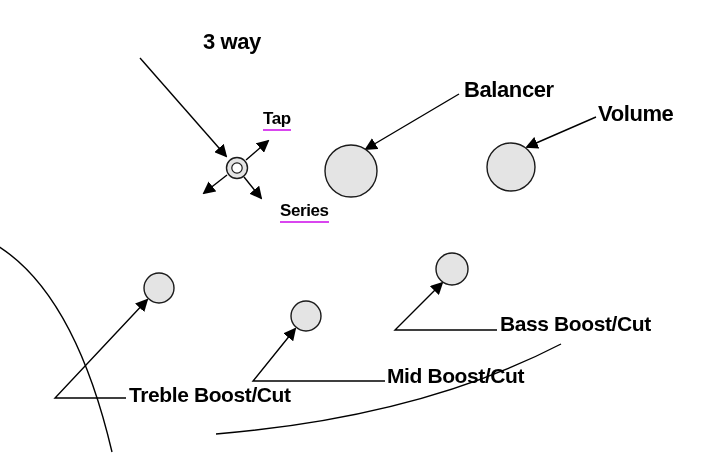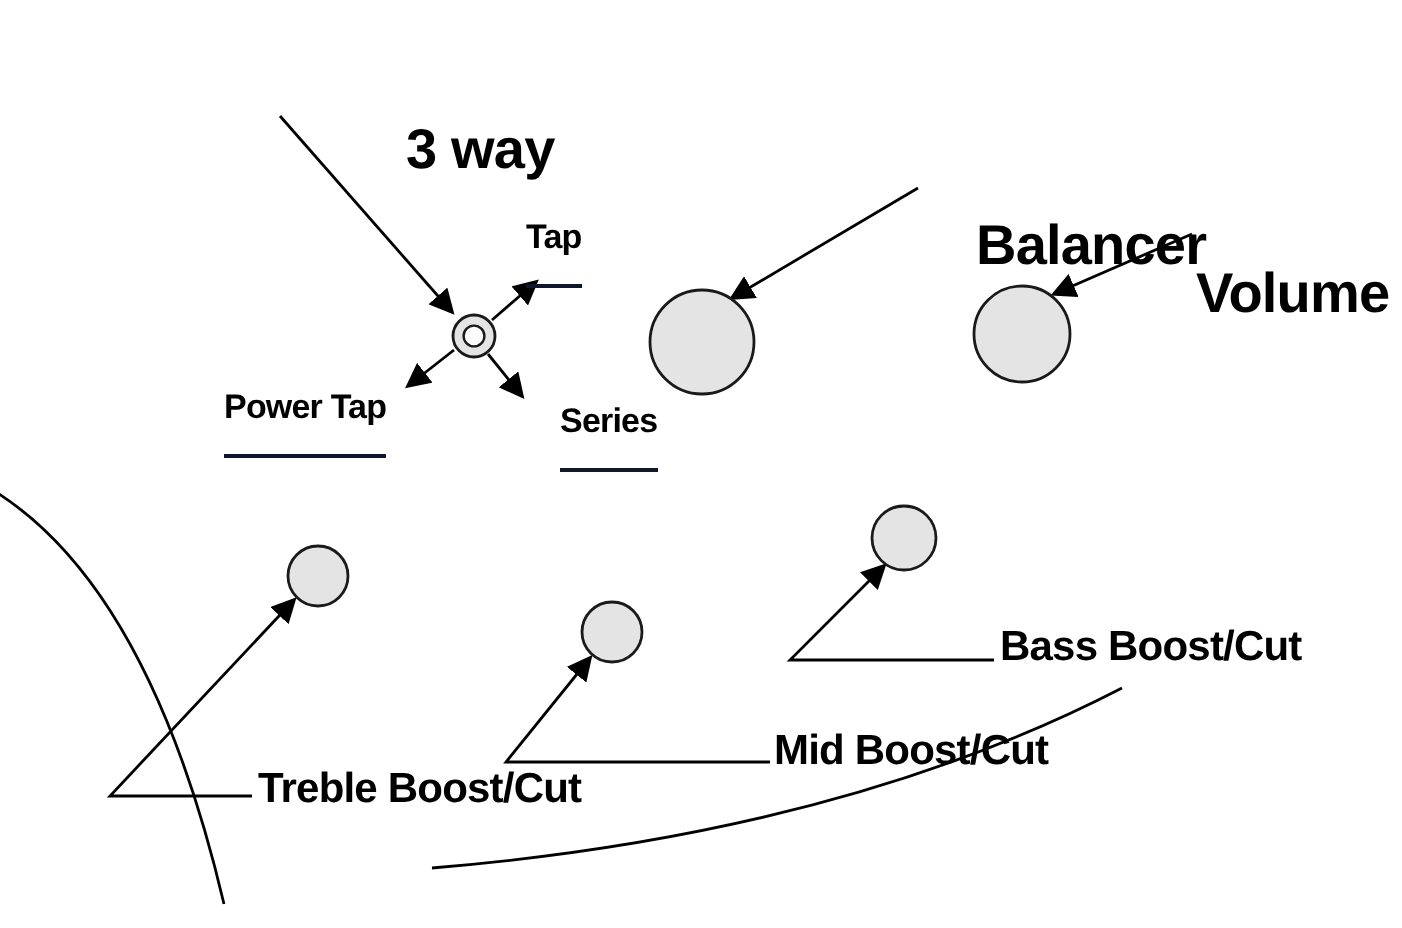--- a/index.html
+++ b/index.html
@@ -22,32 +22,31 @@
   }
   .lbl {
     position: absolute;
     color: #000;
     font-weight: bold;
     letter-spacing: -0.4px;
     white-space: nowrap;
     line-height: 1.05;
   }
   .lbl-big {
-    font-size: 28px;
-    margin-top: 30px;
+    font-size: 22px;
   }
   .lbl-mid {
     font-size: 21px;
   }
   .lbl-small {
     font-size: 17px;
   }
   .underlined {
-    border-bottom: 2px solid #0f172a;
-    padding-bottom: 14px;
+    border-bottom: 2px solid #d946ef;
+    padding-bottom: 1px;
   }
   .stacked div {
     display: block;
   }
 </style>
 </head>
 <body>
 
 <div class="canvas">
 
@@ -83,25 +82,24 @@
     <circle cx="237" cy="168" r="10.5" class="knob-fill" stroke="#1a1a1a" stroke-width="1.4" fill="#e4e4e4"></circle>
     <circle cx="237" cy="168" r="5.2" fill="#ffffff" stroke="#1a1a1a" stroke-width="1.2"></circle>
   </svg>
 
   <div class="lbl lbl-big stacked" style="left:203px; top:30px;">
     <div>3 way</div>
   </div>
 
   <div class="lbl lbl-small underlined" style="left:263px; top:110px;">Tap</div>
 
-  <div class="lbl lbl-small underlined" style="left:112px; top:195px;">Power Tap</div>
 
   <div class="lbl lbl-small underlined" style="left:240px; top:202px;margin-left:40px;">Series</div>
 
-  <div class="lbl lbl-big" style="left:488px; top:78px;text-align:right;">Balancer</div>
+  <div class="lbl lbl-big" style="left:464px; top:78px;text-align:right;">Balancer</div>
 
   <div class="lbl lbl-big" style="left:598px; top:102px;">Volume</div>
 
   <div class="lbl lbl-mid" style="left:500px; top:313px;">Bass Boost/Cut</div>
 
   <div class="lbl lbl-mid" style="left:129px; top:384px;">Treble Boost/Cut</div>
 
   <div class="lbl lbl-mid" style="left:387px; top:365px;">Mid Boost/Cut</div>
 
 </div>

